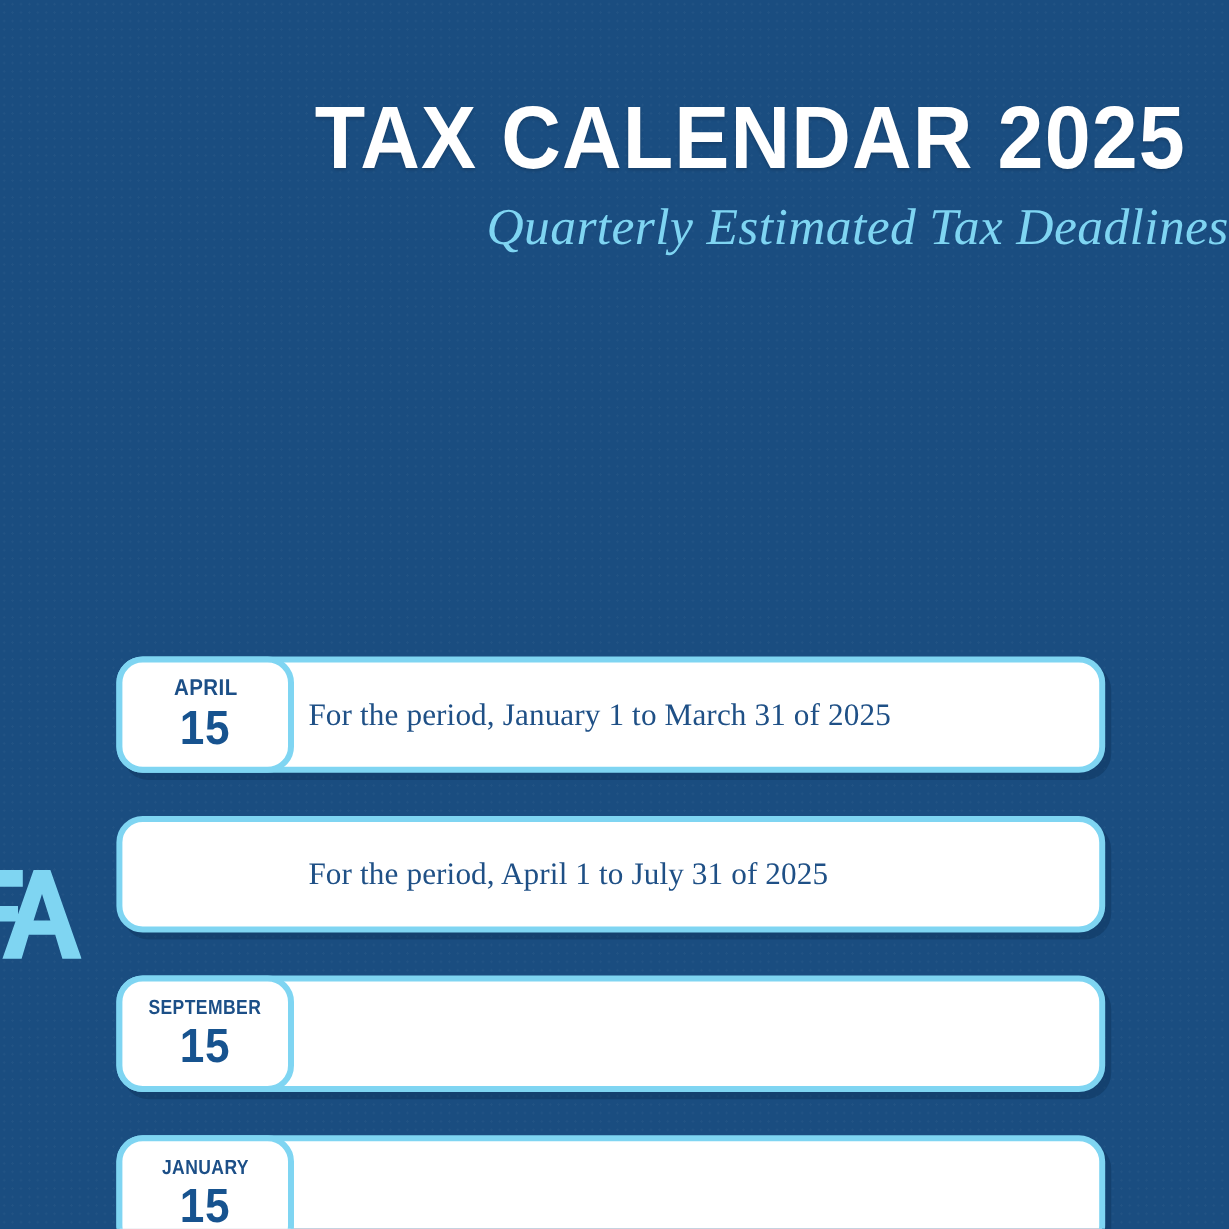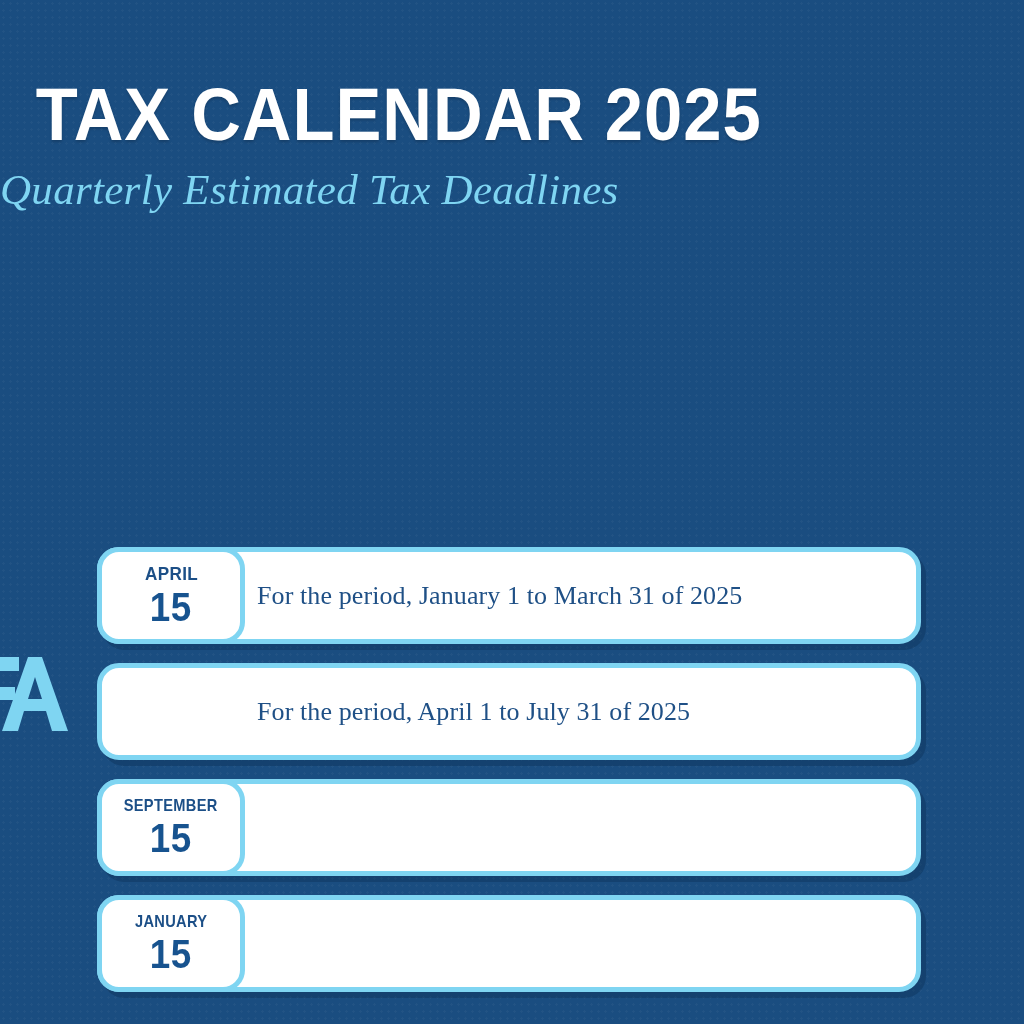--- a/index.html
+++ b/index.html
@@ -33,21 +33,21 @@
       radial-gradient(rgba(255,255,255,0.035) 1px, transparent 1.1px);
     background-size: 7px 7px;
     z-index: 0;
   }
 
   #poster > * { position: relative; z-index: 1; }
 
   
   .header {
     padding-top: 78px;
-    text-align: left;
+    text-align: right;
   }
 
   .title {
     margin: 0;
     color: #ffffff;
     font-family: "Liberation Sans Narrow", "Liberation Sans", sans-serif;
     font-weight: bold;
     font-size: 74px;
     line-height: 1.0;
     letter-spacing: 1px;
@@ -76,21 +76,21 @@
     list-style: none;
     position: absolute;
     left: 97px;
     top: 334px;
     width: 824px;
   }
 
   .deadline-row {
     position: relative;
     height: 99px;
-    margin-bottom: 17px;
+    margin-bottom: 34px;
   }
 
   .card {
     position: absolute;
     left: 0;
     top: 0;
     width: 824px;
     height: 97px;
     box-sizing: border-box;
     background: #ffffff;

